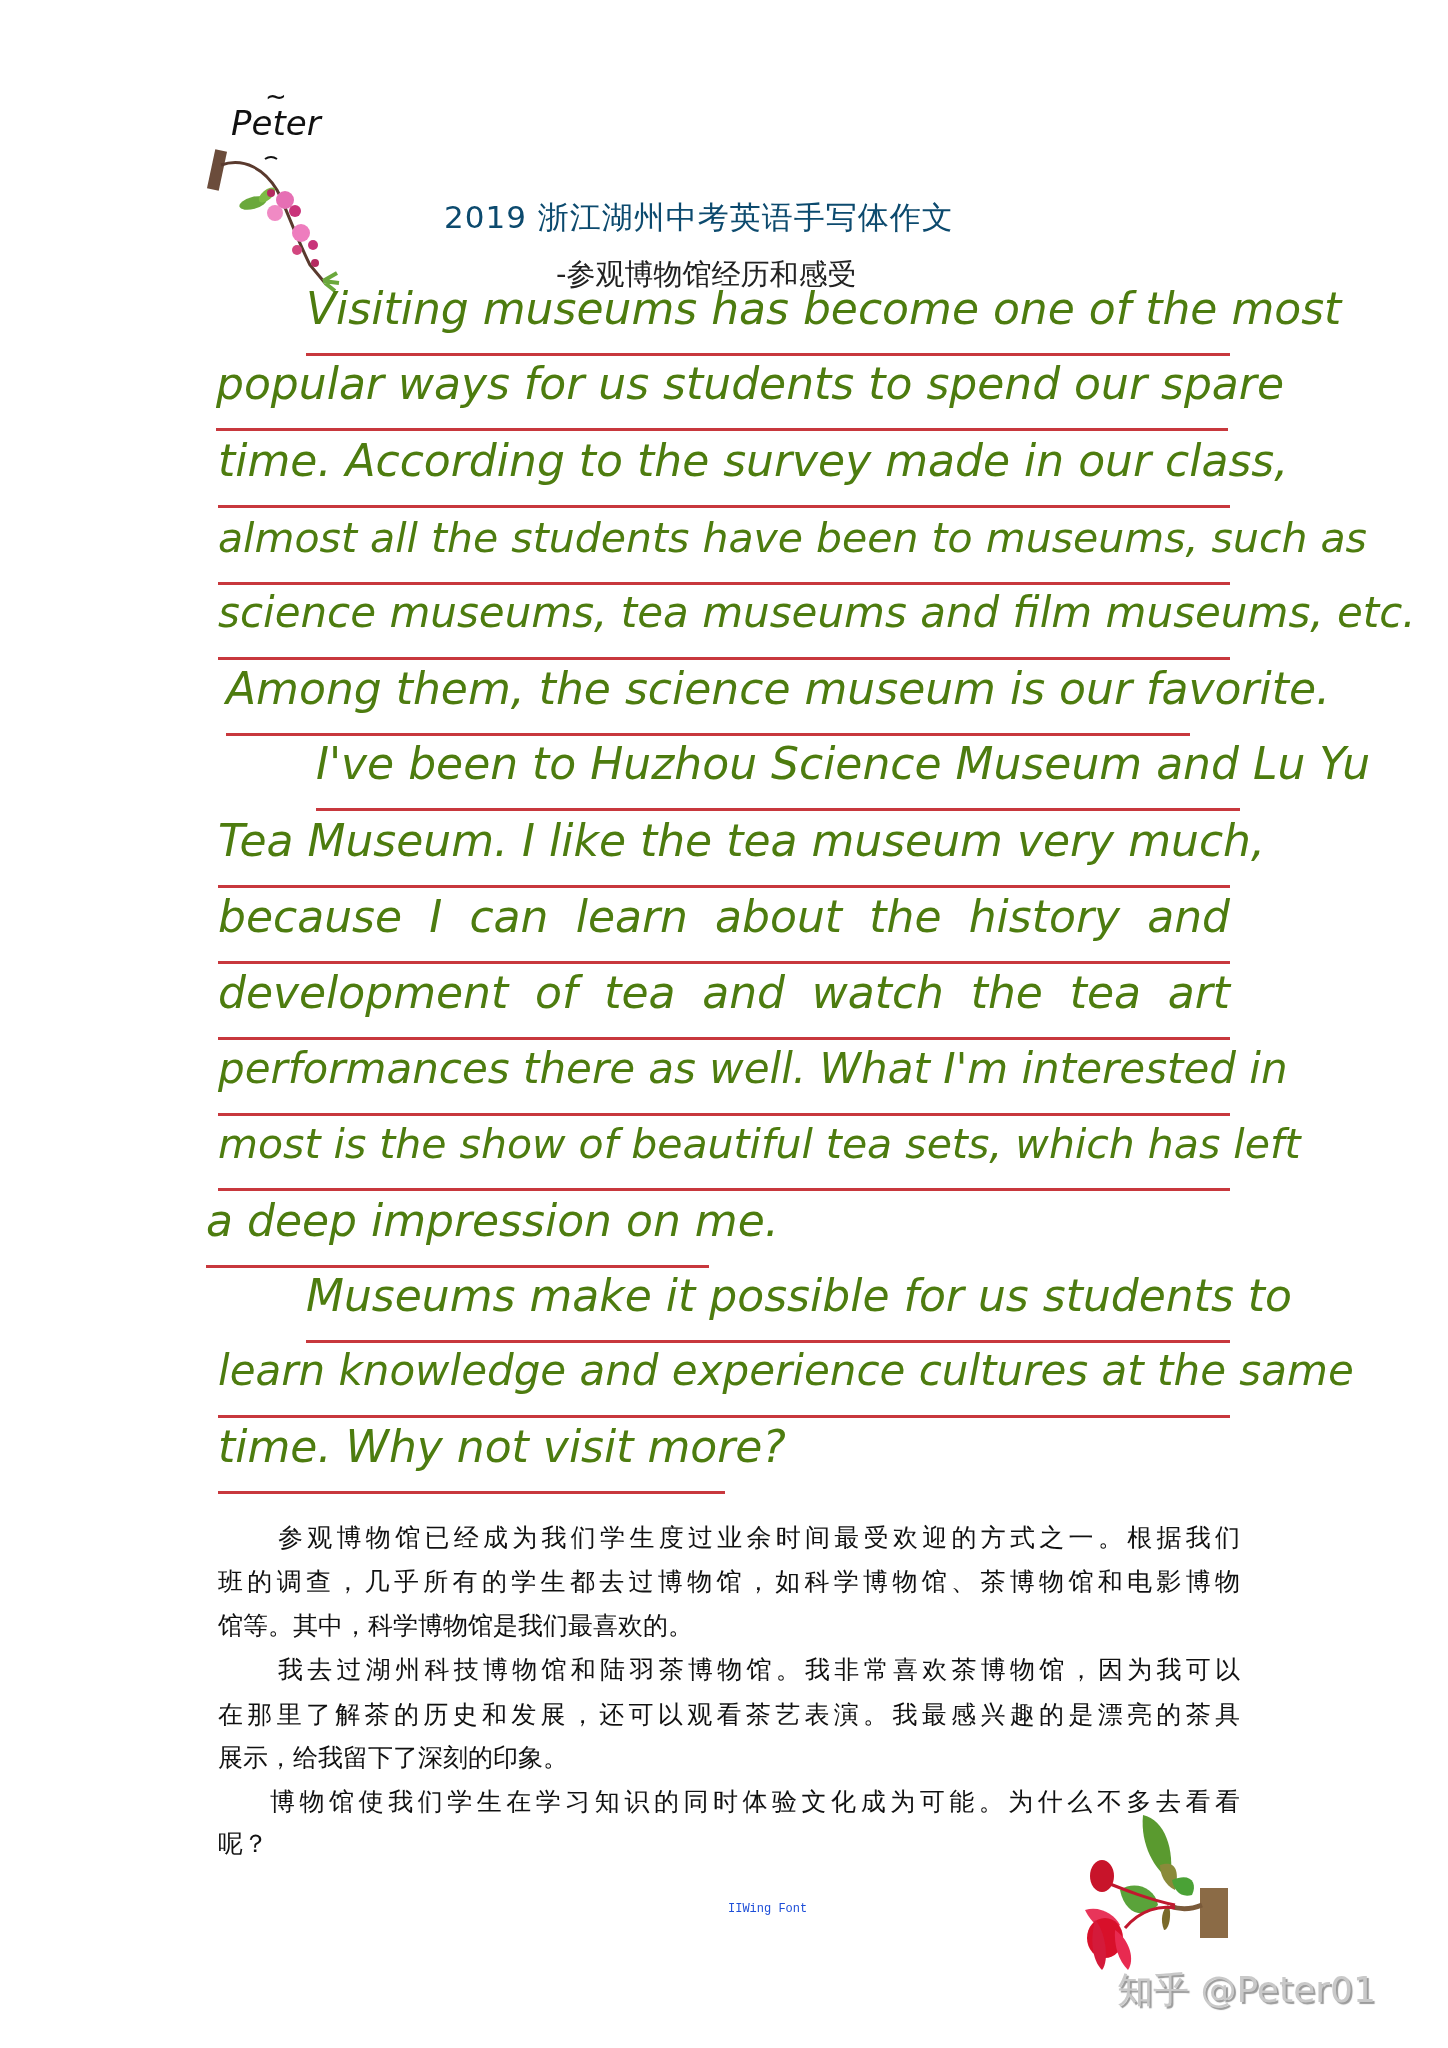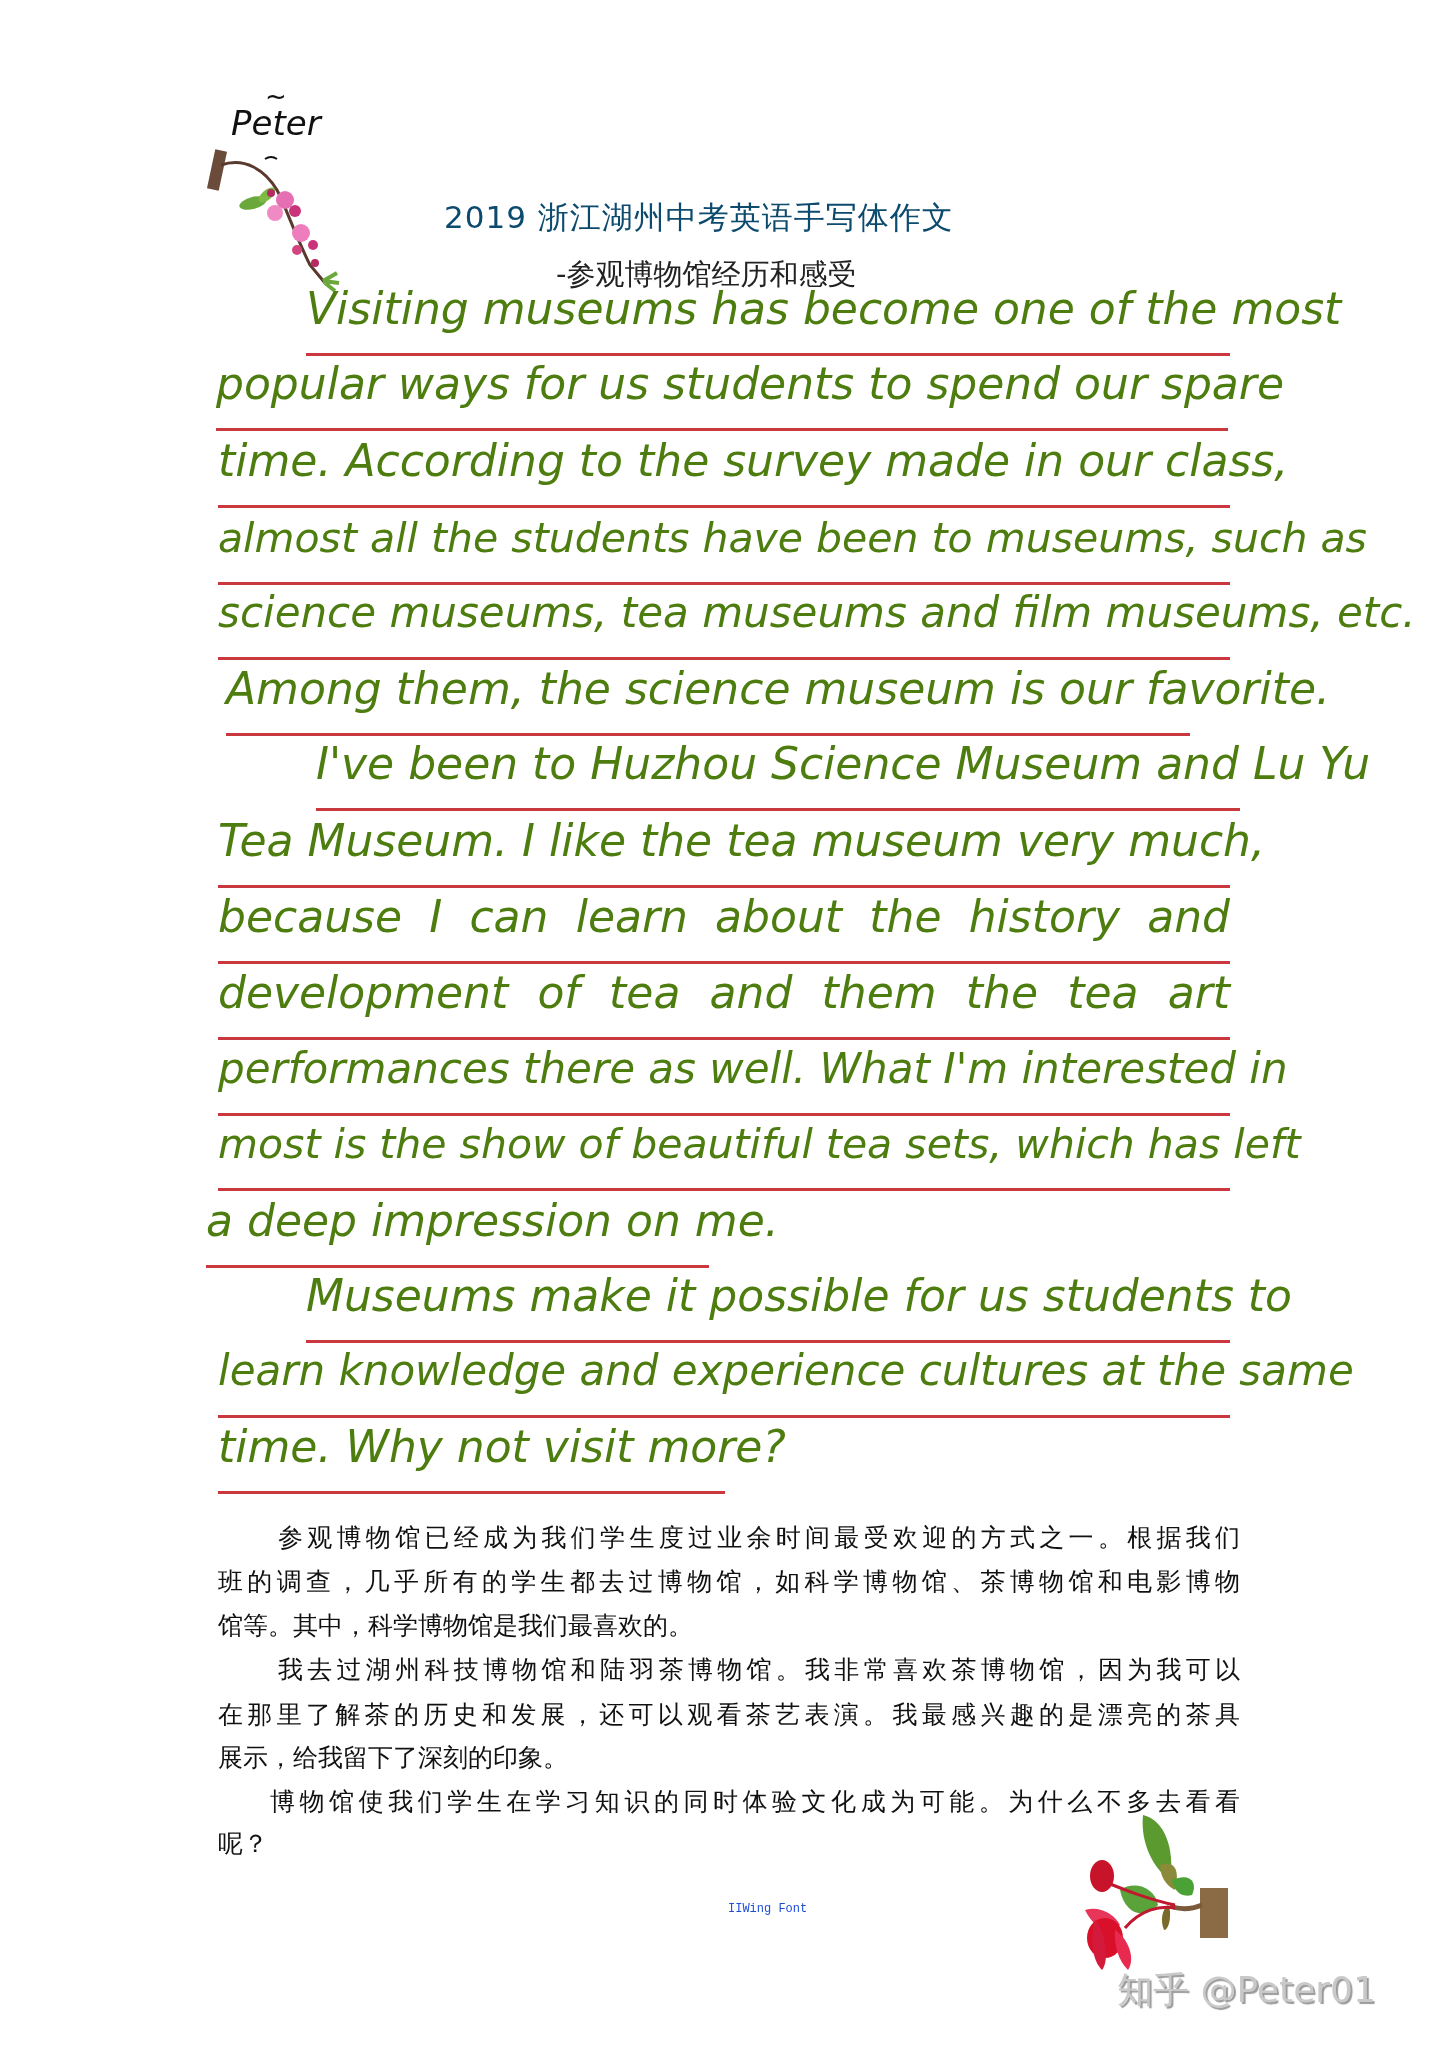--- a/index.html
+++ b/index.html
@@ -54,21 +54,21 @@
 
 <div class="en-line" style="left:306px; width:924px; top:280px;">Visiting museums has become one of the most</div>
 <div class="en-line" style="left:216px; width:1012px; top:355px;">popular ways for us students to spend our spare</div>
 <div class="en-line" style="left:218px; width:1012px; top:432px;">time. According to the survey made in our class,</div>
 <div class="en-line" style="left:218px; width:1012px; top:509px; font-size:41px;">almost all the students have been to museums, such as</div>
 <div class="en-line" style="left:218px; width:1012px; top:584px; font-size:42px;">science museums, tea museums and film museums, etc.</div>
 <div class="en-line" style="left:218px; width:964px; top:660px;margin-left:8px;">Among them, the science museum is our favorite.</div>
 <div class="en-line" style="left:316px; width:924px; top:735px;">I've been to Huzhou Science Museum and Lu Yu</div>
 <div class="en-line" style="left:218px; width:1012px; top:812px;">Tea Museum. I like the tea museum very much,</div>
 <div class="en-line" style="left:218px; width:1012px; top:888px;">because I can learn about the history and</div>
-<div class="en-line" style="left:218px; width:1012px; top:964px;">development of tea and them the tea art</div>
+<div class="en-line" style="left:218px; width:1012px; top:964px;">development of tea and watch the tea art</div>
 <div class="en-line" style="left:218px; width:1012px; top:1040px; font-size:42px;">performances there as well. What I'm interested in</div>
 <div class="en-line" style="left:218px; width:1012px; top:1115px; font-size:41px;">most is the show of beautiful tea sets, which has left</div>
 <div class="en-line" style="left:206px; width:503px; top:1192px;">a deep impression on me.</div>
 <div class="en-line" style="left:306px; width:924px; top:1267px;">Museums make it possible for us students to</div>
 <div class="en-line" style="left:218px; width:1012px; top:1342px; font-size:42px;">learn knowledge and experience cultures at the same</div>
 <div class="en-line" style="left:218px; width:507px; top:1418px;">time. Why not visit more?</div>
 
 <div class="zh-line" style="top:1518px; left:278px; width:962px;">参观博物馆已经成为我们学生度过业余时间最受欢迎的方式之一。根据我们</div>
 <div class="zh-line" style="top:1562px;">班的调查，几乎所有的学生都去过博物馆，如科学博物馆、茶博物馆和电影博物</div>
 <div class="zh-line last" style="top:1606px;">馆等。其中，科学博物馆是我们最喜欢的。</div>

